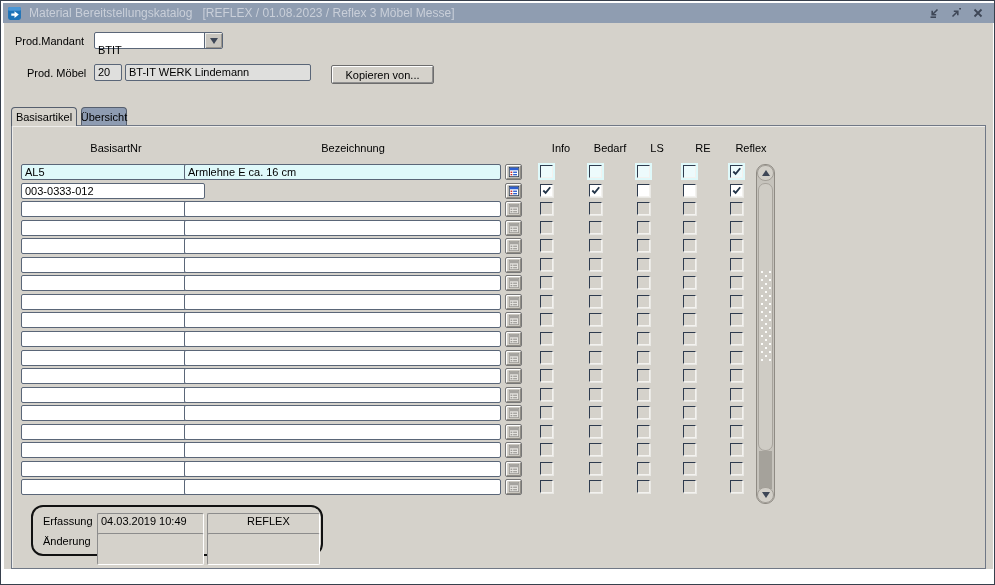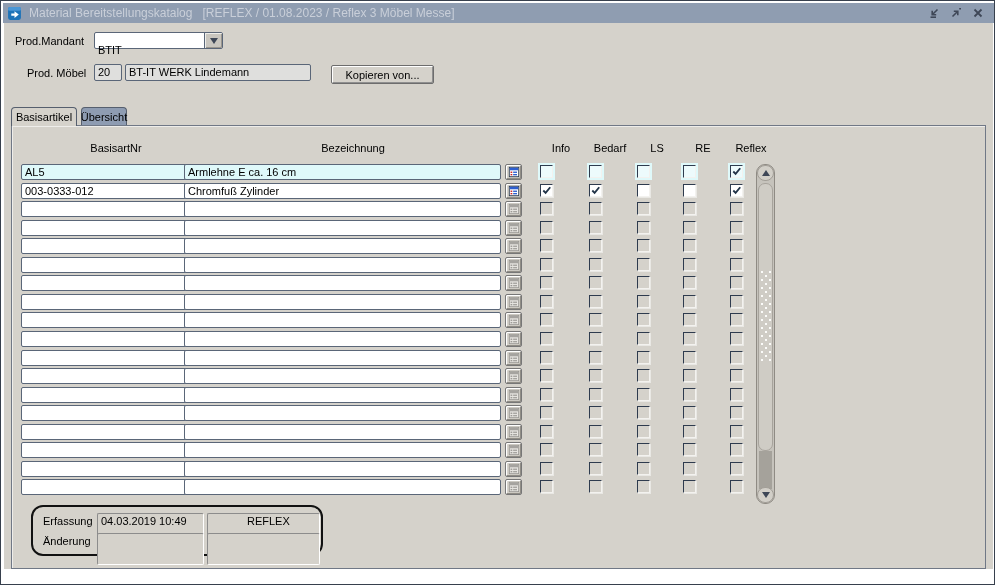--- a/index.html
+++ b/index.html
@@ -140,21 +140,20 @@
           <div class="cb focus" style="left: 616px;"></div>
           <div class="cb focus" style="left: 662px;"></div>
           <div class="cb focus" style="left: 709px;">
             <svg viewBox="0 0 13 13">
               <path d="M2.5 6.5 L5 9 L10 3" fill="none" stroke="#223448" stroke-width="2"></path>
             </svg>
           </div>
         </div>
         <div class="row" style="top: 18.55px;">
           <div class="f nr">003-0333-012</div>
-          <div class="f bez">Chromfuß Zylinder</div>
           <div class="ibtn">
             <svg viewBox="0 0 14 14">
               <rect x="1.5" y="1.5" width="11" height="11" fill="#fff" stroke="#27364a"></rect>
               <rect x="2" y="2" width="10" height="3" fill="#2e5fd0"></rect>
               <rect x="3" y="6.5" width="2" height="1.6" fill="#cc2222"></rect>
               <rect x="6" y="6.5" width="4.5" height="1.6" fill="#2e5fd0"></rect>
               <rect x="3" y="9.3" width="2" height="1.6" fill="#cc2222"></rect>
               <rect x="6" y="9.3" width="4.5" height="1.6" fill="#2e5fd0"></rect>
             </svg>
           </div>

